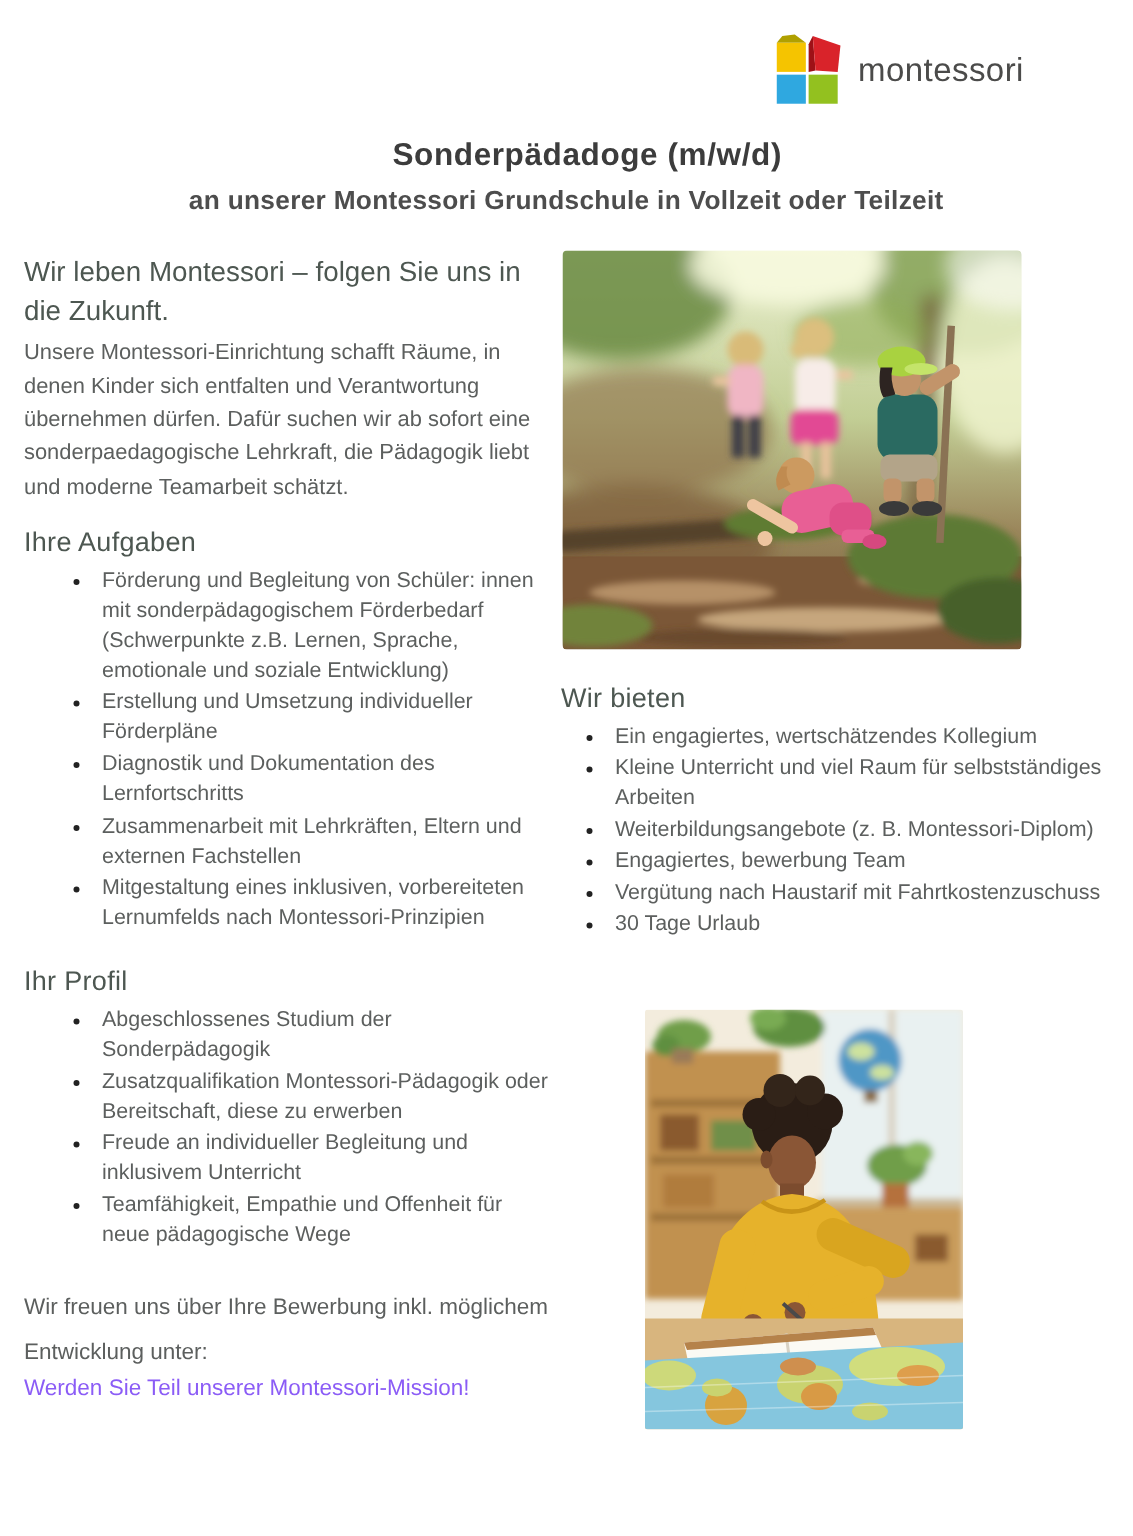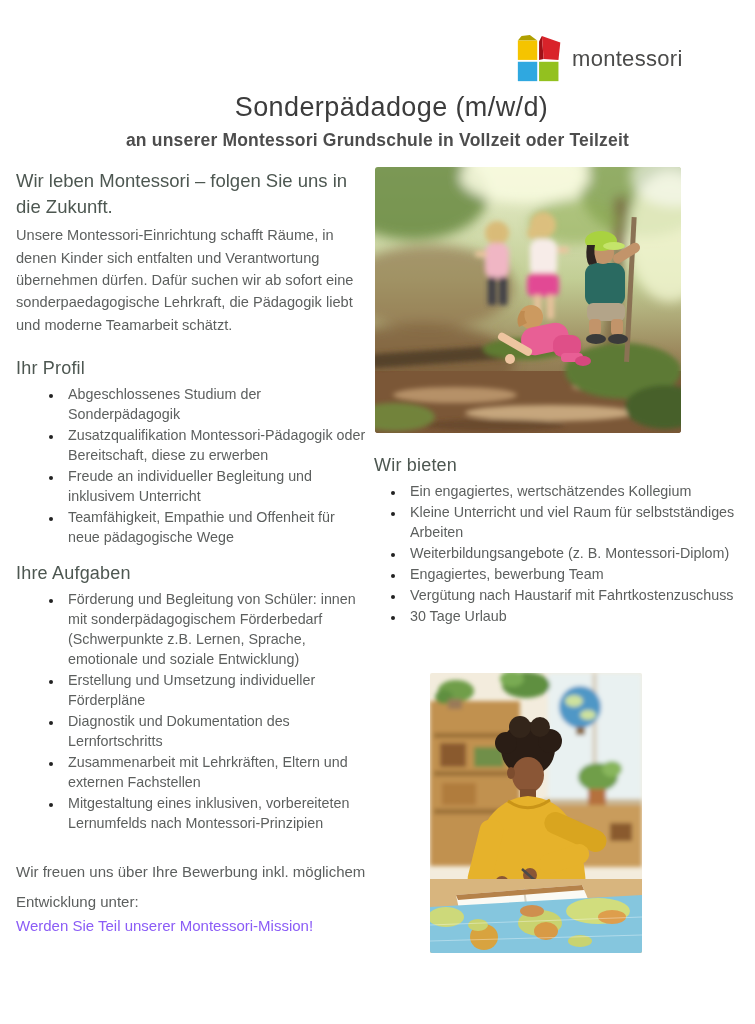--- a/index.html
+++ b/index.html
@@ -1,30 +1,30 @@
 <!DOCTYPE html>
 <html lang="de"><head>
 <meta charset="utf-8">
 <style>
   * { margin:0; padding:0; box-sizing:border-box; }
   html,body { background:#ffffff; }
   body { font-family:"Liberation Sans", sans-serif; }
   .page { position:relative; width:755px; height:1024px; background:#ffffff; overflow:hidden; margin:0 auto; }
 
   
-  .logo { position:absolute; top:32px; left:516px; display:flex; align-items:center; gap:8px; }
+  .logo { position:absolute; top:20px; left:516px; display:flex; align-items:center; gap:8px; }
   .logo-cube { width:48px; height:54px; flex:0 0 auto; }
   .logo-text { line-height:1.0; }
   .logo-word { font-size:22px; color:#4b4b4a; letter-spacing:0.3px; }
   .logo-line2 { display:flex; align-items:baseline; gap:6px; }
   .logo-city { font-size:10px; font-weight:bold; color:#d9232a; letter-spacing:0.5px; }
 
   
   .title-block { position:absolute; top:92px; left:0; width:755px; text-align:center; }
-  .job-title { font-size:27px; font-weight:normal; color:#3c3c3c; letter-spacing:0.4px;padding-left:28px; }
+  .job-title { font-size:21px; font-weight:bold; color:#3c3c3c; letter-spacing:0.4px;padding-left:28px; }
   .job-subtitle { margin-top:7px; font-size:17.5px; color:#4d4d4d; letter-spacing:0.2px;font-weight:bold; }
 
   
   .left-col { position:absolute; top:168px; left:16px; width:352px; }
   h2.sec { font-size:18px; font-weight:normal; color:#4d5751; letter-spacing:0.2px; }
   .intro-heading { font-size:18.5px; font-weight:normal; color:#4d5751; line-height:1.38; margin-bottom:5px; }
   .body-text { font-size:14.6px; color:#5c5f5e; line-height:1.54; }
   ul.bullets { list-style:disc; margin:5px 0 0 0; padding-left:47px; }
   ul.bullets li { font-size:14.3px; color:#5c5f5e; line-height:1.4; padding-left:5px; margin:0 0 1px 0; }
   ul.bullets li::marker { color:#222; font-size:12px; }
@@ -65,38 +65,38 @@
   <div class="title-block">
     <h1 class="job-title">Sonderpädadoge (m/w/d)</h1>
     <div class="job-subtitle">an unserer Montessori Grundschule in Vollzeit oder Teilzeit</div>
   </div>
 
   <div class="left-col">
 
     <h2 class="intro-heading">Wir leben Montessori – folgen Sie uns in die Zukunft.</h2>
     <p class="body-text">Unsere Montessori-Einrichtung schafft Räume, in denen Kinder sich entfalten und Verantwortung übernehmen dürfen. Dafür suchen wir ab sofort eine sonderpaedagogische Lehrkraft, die Pädagogik liebt und moderne Teamarbeit schätzt.</p>
 
-    <div class="section section-profile">
-      <h2 class="sec">Ihr Profil</h2>
-      <ul class="bullets">
-          <li>Abgeschlossenes Studium der Sonderpädagogik</li>
-          <li>Zusatzqualifikation Montessori-Pädagogik oder Bereitschaft, diese zu erwerben</li>
-          <li>Freude an individueller Begleitung und inklusivem Unterricht</li>
-          <li>Teamfähigkeit, Empathie und Offenheit für neue pädagogische Wege</li>
-        </ul>
-    </div>
-
     <div class="section">
       <h2 class="sec">Ihre Aufgaben</h2>
       <ul class="bullets">
           <li>Förderung und Begleitung von Schüler: innen mit sonderpädagogischem Förderbedarf (Schwerpunkte z.B. Lernen, Sprache, emotionale und soziale Entwicklung)</li>
           <li>Erstellung und Umsetzung individueller Förderpläne</li>
           <li>Diagnostik und Dokumentation des Lernfortschritts</li>
           <li>Zusammenarbeit mit Lehrkräften, Eltern und externen Fachstellen</li>
           <li>Mitgestaltung eines inklusiven, vorbereiteten Lernumfelds nach Montessori-Prinzipien</li>
+        </ul>
+    </div>
+
+    <div class="section section-profile">
+      <h2 class="sec">Ihr Profil</h2>
+      <ul class="bullets">
+          <li>Abgeschlossenes Studium der Sonderpädagogik</li>
+          <li>Zusatzqualifikation Montessori-Pädagogik oder Bereitschaft, diese zu erwerben</li>
+          <li>Freude an individueller Begleitung und inklusivem Unterricht</li>
+          <li>Teamfähigkeit, Empathie und Offenheit für neue pädagogische Wege</li>
         </ul>
     </div>
 
     <div class="closing">
       <p class="closing-line1">Wir freuen uns über Ihre Bewerbung inkl. möglichem Entwicklung unter:</p>
       <p class="closing-line2">Werden Sie Teil unserer Montessori-Mission!</p>
     </div>
   </div>
 
   <div class="photo1">

